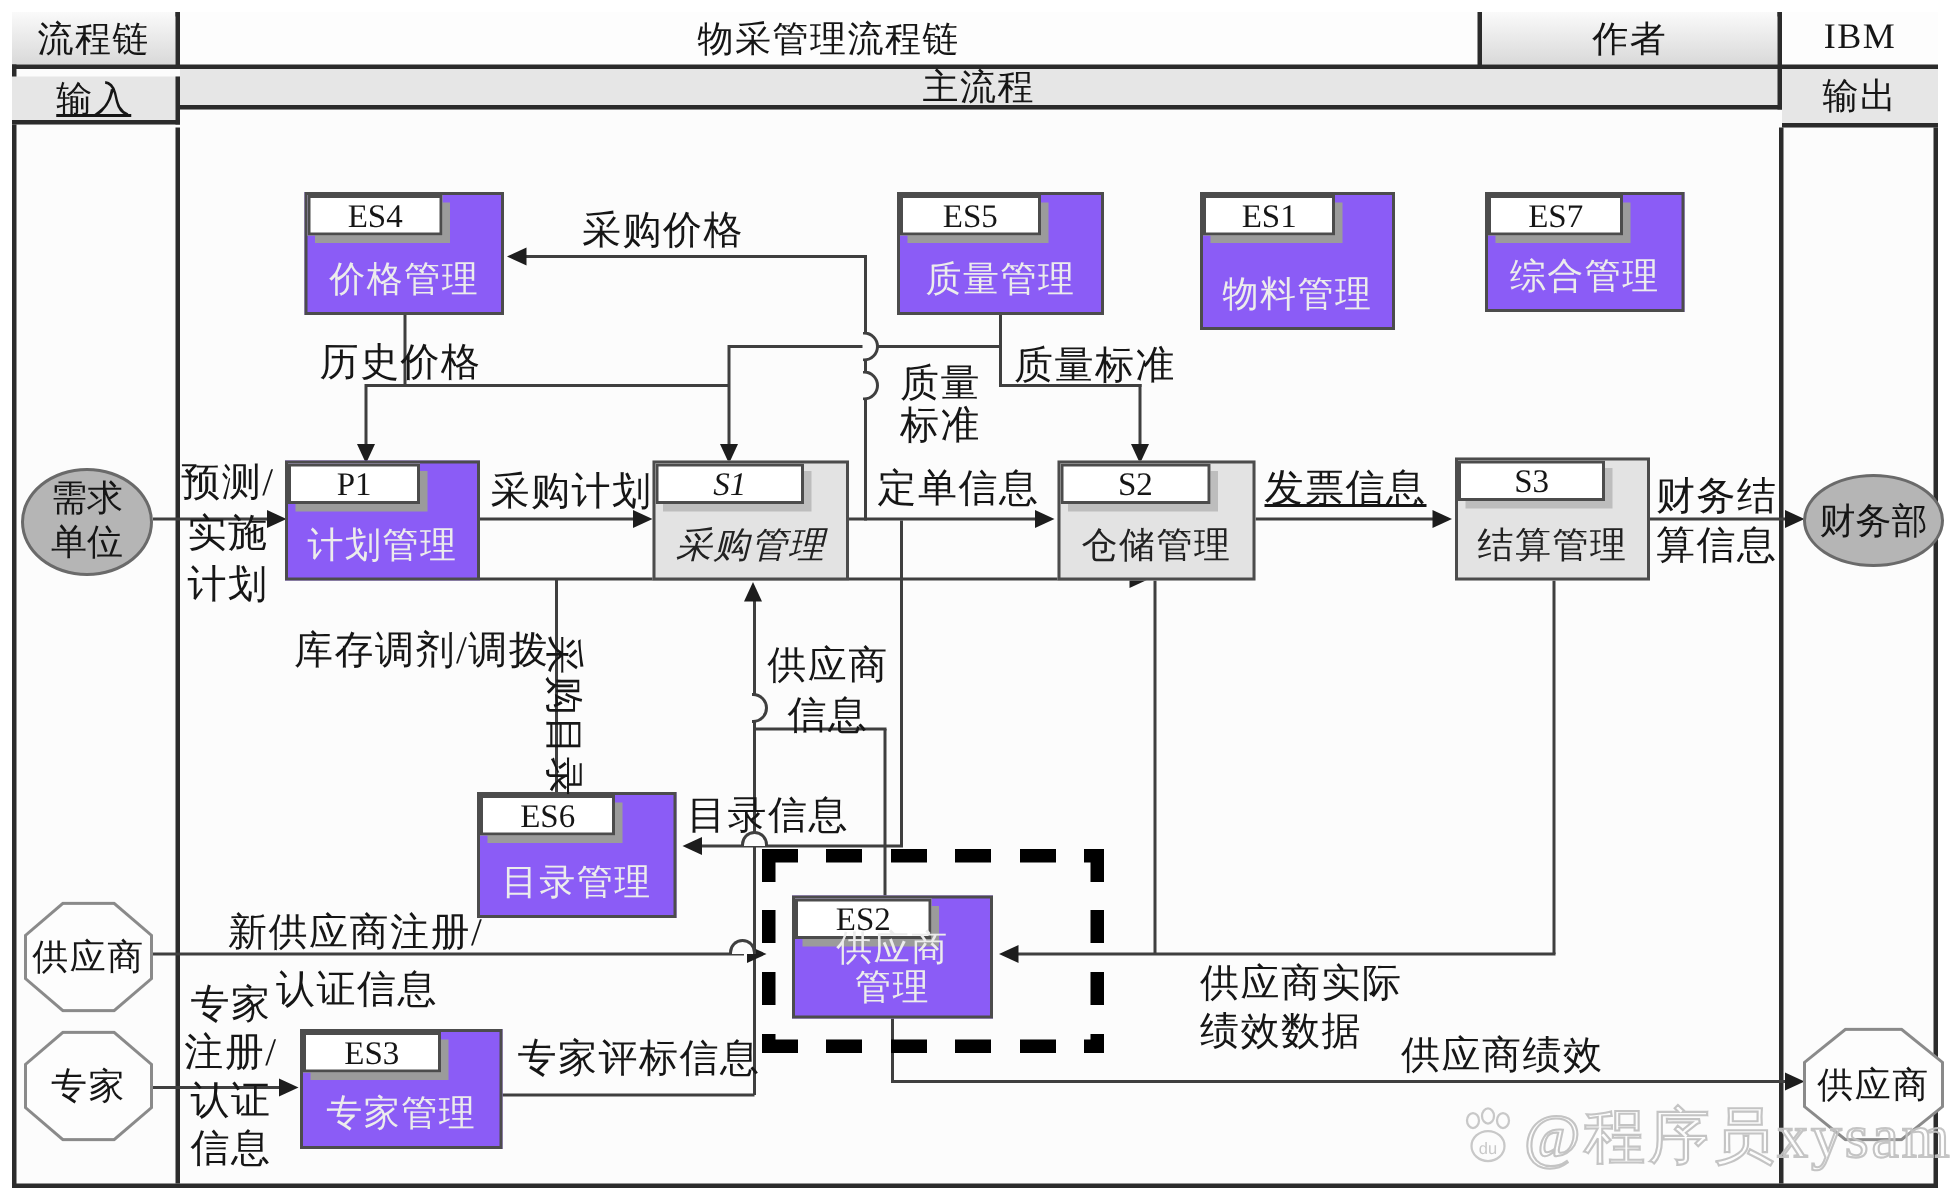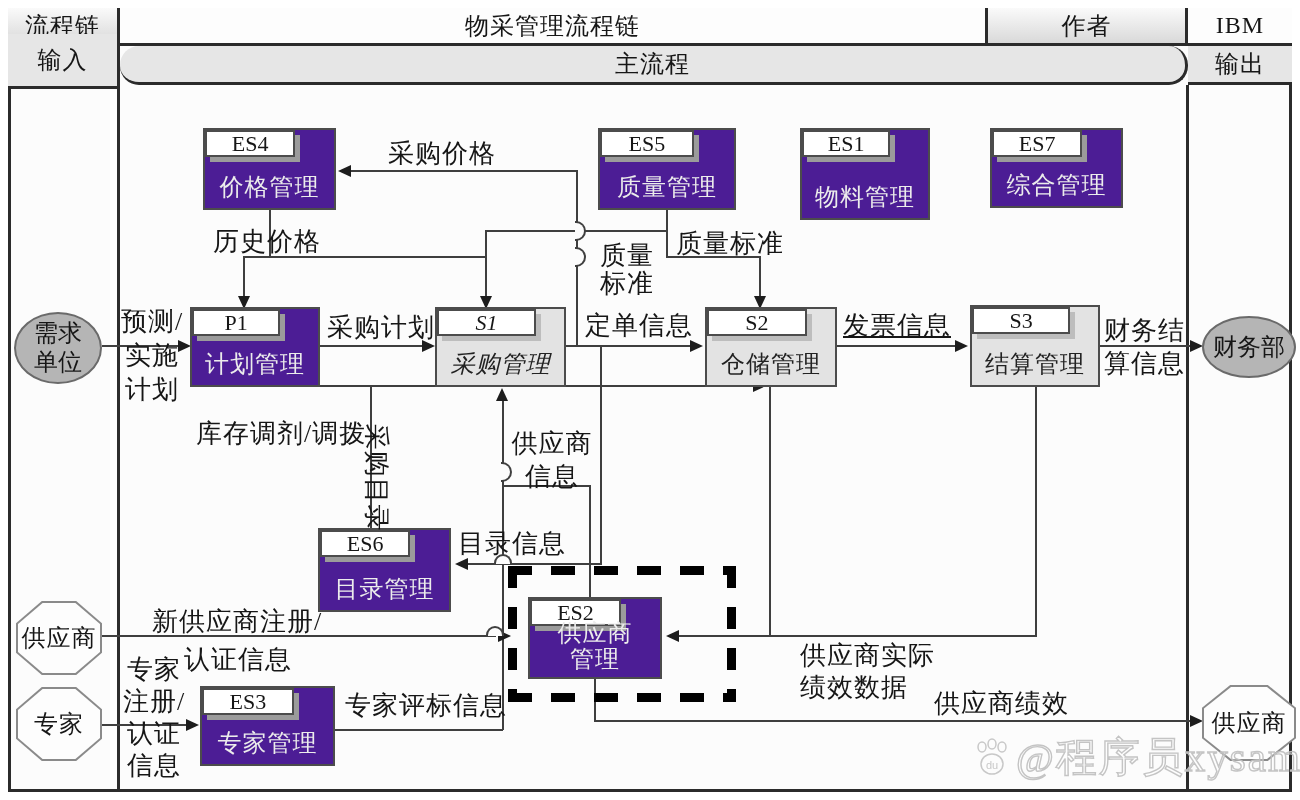--- a/index.html
+++ b/index.html
@@ -12,21 +12,21 @@
   .cell.grad{background:linear-gradient(180deg,#fafafa,#d9d9d9);}
   .cell.gray{background:#e6e6e6;}
   .bR{border-right:3px solid #2b2b2b;}
   .bB{border-bottom:3px solid #2b2b2b;}
   .vdiv{position:absolute;width:3px;background:#2b2b2b;}
   
   .node{position:absolute;border:2px solid #4c4c4c;box-sizing:border-box;}
   .node .code{position:absolute;left:0;top:0;width:70%;height:27px;background:#fff;border:2px solid #4c4c4c;
         box-sizing:border-box;text-align:center;line-height:23px;font-size:22px;}
   .node .nname{position:absolute;left:0;right:0;bottom:8px;text-align:center;font-size:24px;letter-spacing:1px;line-height:26px;}
-  .node.dark{background:#4c1d95;}
+  .node.dark{background:#8b5cf6;}
   .node.dark .code{box-shadow:5px 5px 0 #9b9b9b;}
   .node.dark .nname{color:#ececec;}
   .node.light{background:#e3e3e3;}
   .node.light .code{box-shadow:5px 5px 0 #bdbdbd;width:78%;}
   .node.light .nname{color:#222;}
   #n-es4{left:203px;top:128px;width:133px;height:82px;}
   #n-es5{left:598px;top:128px;width:138px;height:82px;}
   #n-es1{left:800px;top:128px;width:130px;height:92px;}
   #n-es7{left:990px;top:128px;width:133px;height:80px;}
   #n-p1 {left:190px;top:307px;width:130px;height:80px;}
@@ -79,24 +79,24 @@
     </div>
   <div class="cell grad bR bB" style="left:8px;top:8px;width:112px;height:38px;">
       <span>流程链</span>
     </div>
   <div class="cell grad bR bB" style="left:988px;top:8px;width:200px;height:38px;">
       <span>作者</span>
     </div>
   <div class="cell bB" style="left:1188px;top:8px;width:104px;height:38px;background:#fdfdfd;">
       <span>IBM</span>
     </div>
-  <div class="cell gray bR bB" style="left:8px;top:34px;width:112px;height:55px;">
+  <div class="cell gray bR bB" style="left:8px;top:51px;width:112px;height:32px;text-decoration:underline;">
       <span>输入</span>
     </div>
-  <div class="cell gray bR bB" style="left:120px;top:46px;width:1068px;height:39px;border-radius:19px;">
+  <div class="cell gray bR bB" style="left:120px;top:46px;width:1068px;height:27px;">
       <span>主流程</span>
     </div>
   <div class="cell gray bB" style="left:1188px;top:46px;width:104px;height:39px;">
       <span>输出</span>
     </div>
   <div class="vdiv" style="left:117px;top:85px;height:704px;"></div>
   <div class="vdiv" style="left:1186px;top:85px;height:704px;"></div>
 
   <div class="hl" style="left:102px;top:345px;width:78px;"></div>
   <div class="tr" style="left:178px;top:340px;"></div>

